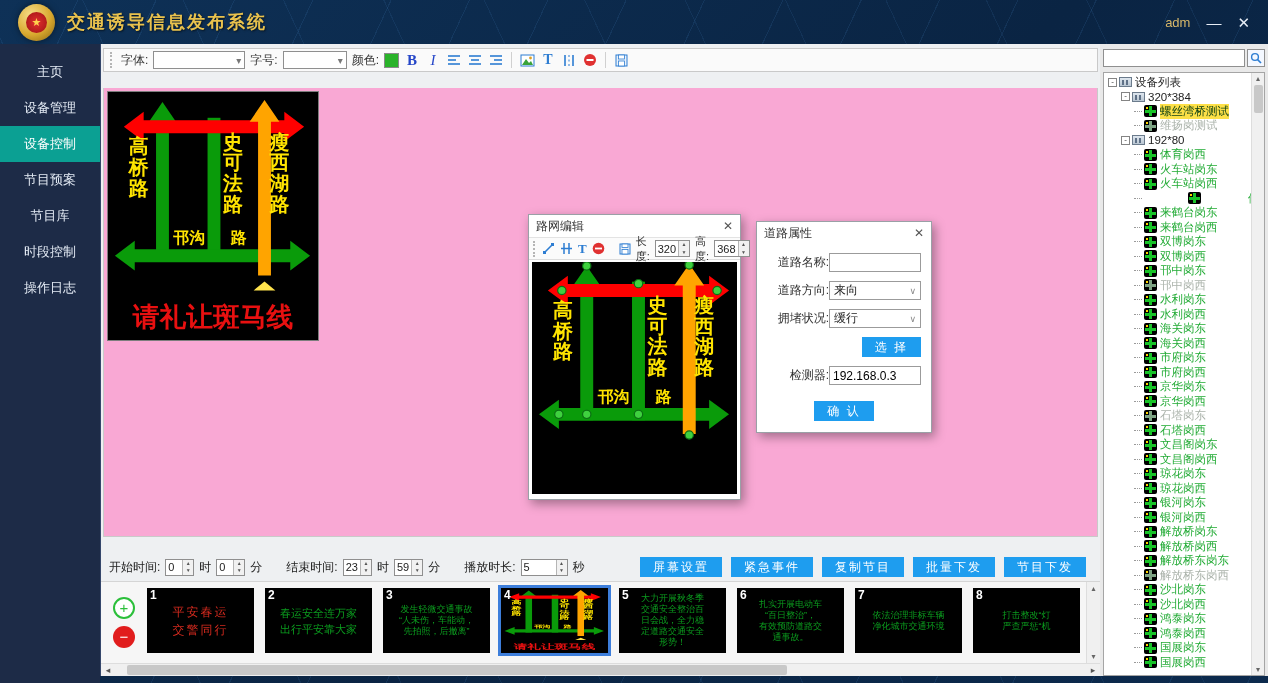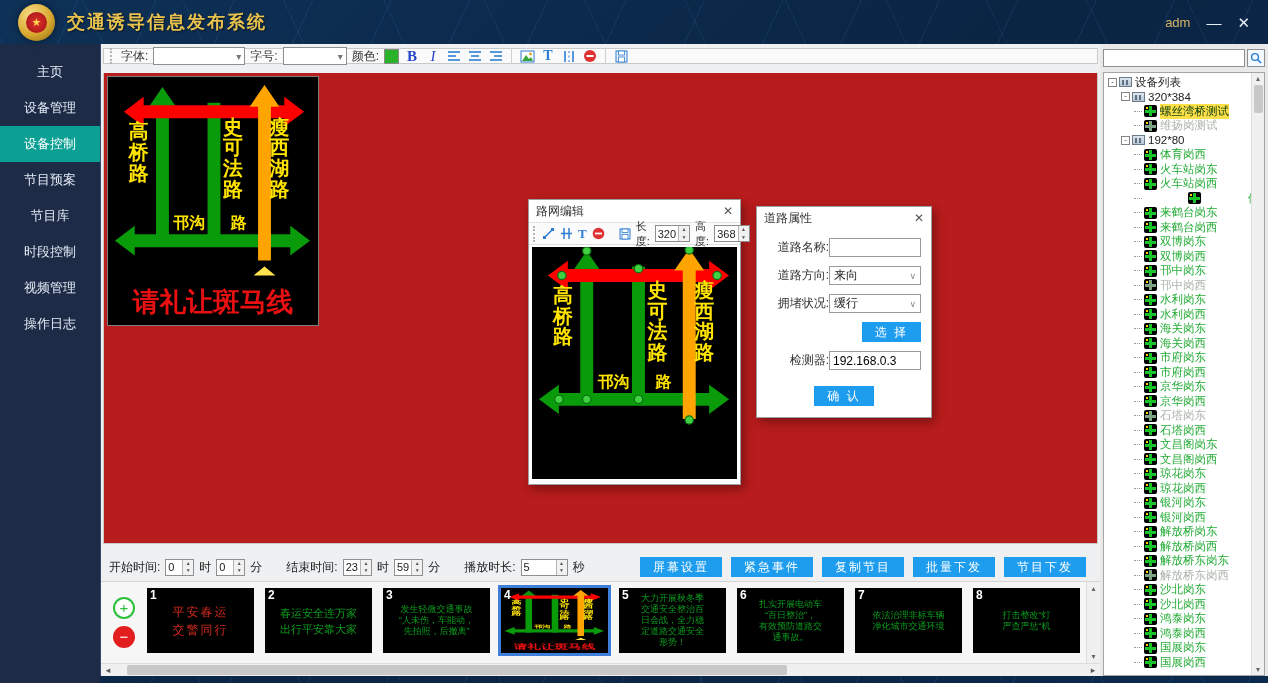--- a/index.html
+++ b/index.html
@@ -25,33 +25,33 @@
   .user-name{color:#d8b86a;font-size:13px;}
   .win-btn{color:#e8eef6;font-size:15px;line-height:1;cursor:default;}
   
   .body-row{display:flex;height:639px;position:relative;z-index:1;padding-bottom:7px;}
   
   .sidebar{width:100px;flex:none;background:#1d2b47;padding-top:10px;margin-bottom:-7px;}
   .side-item{height:36px;line-height:36px;text-align:center;color:#e4ebf5;font-size:13px;cursor:pointer;}
   .side-item.active{background:#0ba093;color:#fff;}
   
   .main{flex:1;min-width:0;display:flex;flex-direction:column;background:#eef0f2;border-left:1px solid #35476b;}
-  .toolbar{height:16px;margin:4px 2px 0 2px;background:#fafafa;border:1px solid #c9c9c9;
+  .toolbar{height:24px;margin:4px 2px 0 2px;background:#fafafa;border:1px solid #c9c9c9;
     display:flex;align-items:center;gap:5px;padding:0 6px;font-size:12px;color:#333;}
   .grip{width:4px;height:16px;border-left:2px dotted #b5b5b5;margin-right:2px;}
   .dd{border:1px solid #8f8f8f;background:#fff;height:18px;display:inline-flex;align-items:center;
      justify-content:flex-end;padding:0 3px;color:#777;font-size:10px;}
   .dd.font{width:92px;} .dd.size{width:64px;}
   .swatch{width:15px;height:15px;background:#2ab32a;border:1px solid #8a8a8a;}
   .tb-b{color:#2546c8;font-weight:bold;font-family:"Liberation Serif",serif;font-size:15px;}
   .tb-i{color:#2546c8;font-style:italic;font-family:"Liberation Serif",serif;font-size:15px;padding:0 2px;}
   .sep{width:1px;height:16px;background:#d0d0d0;margin:0 2px;}
   .icon16{width:16px;height:16px;display:inline-flex;align-items:center;justify-content:center;}
   
-  .canvas{flex:1;position:relative;margin:9px 2px;background:#b91c1c;border:1px solid #c9c9c9;border-top:none;overflow:hidden;padding-left:43px;}
+  .canvas{flex:1;position:relative;margin:16px 2px;background:#f9a8d4;border:1px solid #c9c9c9;border-top:none;overflow:hidden;padding-left:43px;}
   .sign-preview{position:absolute;left:3px;top:3px;width:212px;height:250px;background:#000;border:1px solid #7d7d7d;}
   
   .dialog{position:absolute;background:#fff;border:1px solid #9aa0a6;box-shadow:3px 4px 10px rgba(0,0,0,.35);}
   .dlg-title{height:22px;display:flex;align-items:center;padding:0 7px;font-size:12px;color:#333;}
   .dlg-x{margin-left:auto;color:#555;font-size:12px;line-height:1;}
   .road-editor{left:424px;top:126px;width:213px;height:286px;}
   .re-toolbar{height:23px;border-top:1px solid #e3e3e3;border-bottom:1px solid #ddd;background:#fbfbfb;
     display:flex;align-items:center;gap:5px;padding:0 4px;font-size:11px;color:#333;}
   .re-canvas{margin:2px 3px;width:205px;height:232px;background:#000;position:relative;}
   .spin{display:inline-flex;border:1px solid #8f8f8f;background:#fff;height:17px;align-items:stretch;}
@@ -143,21 +143,20 @@
   </div>
 
   <div class="body-row">
     <nav class="sidebar" id="sidebar">
         <div class="side-item">主页</div>
         <div class="side-item">设备管理</div>
         <div class="side-item active">设备控制</div>
         <div class="side-item">节目预案</div>
         <div class="side-item">节目库</div>
         <div class="side-item">时段控制</div>
-        <div class="side-item">视频管理</div>
         <div class="side-item">操作日志</div>
       </nav>
 
     <main class="main">
       <div class="toolbar">
         <span class="grip"></span>
         <span>字体:</span>
         <span class="dd font">
             <span>▾</span>
           </span>

